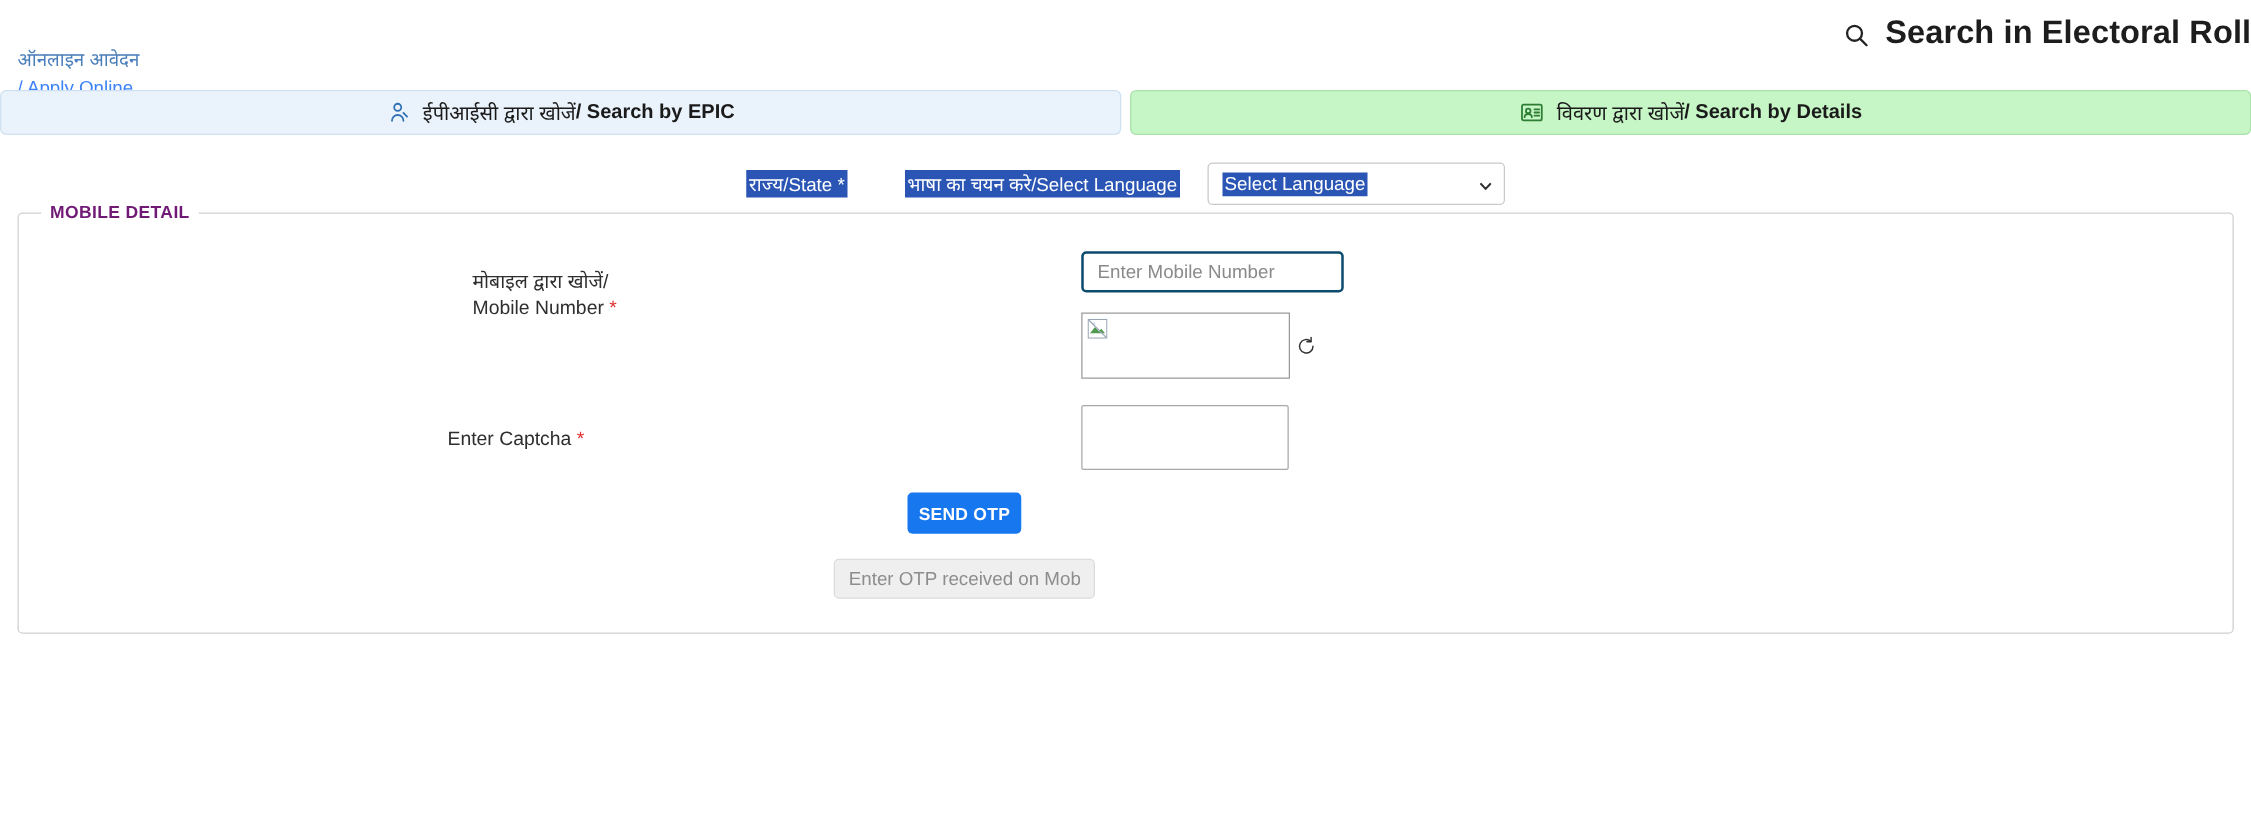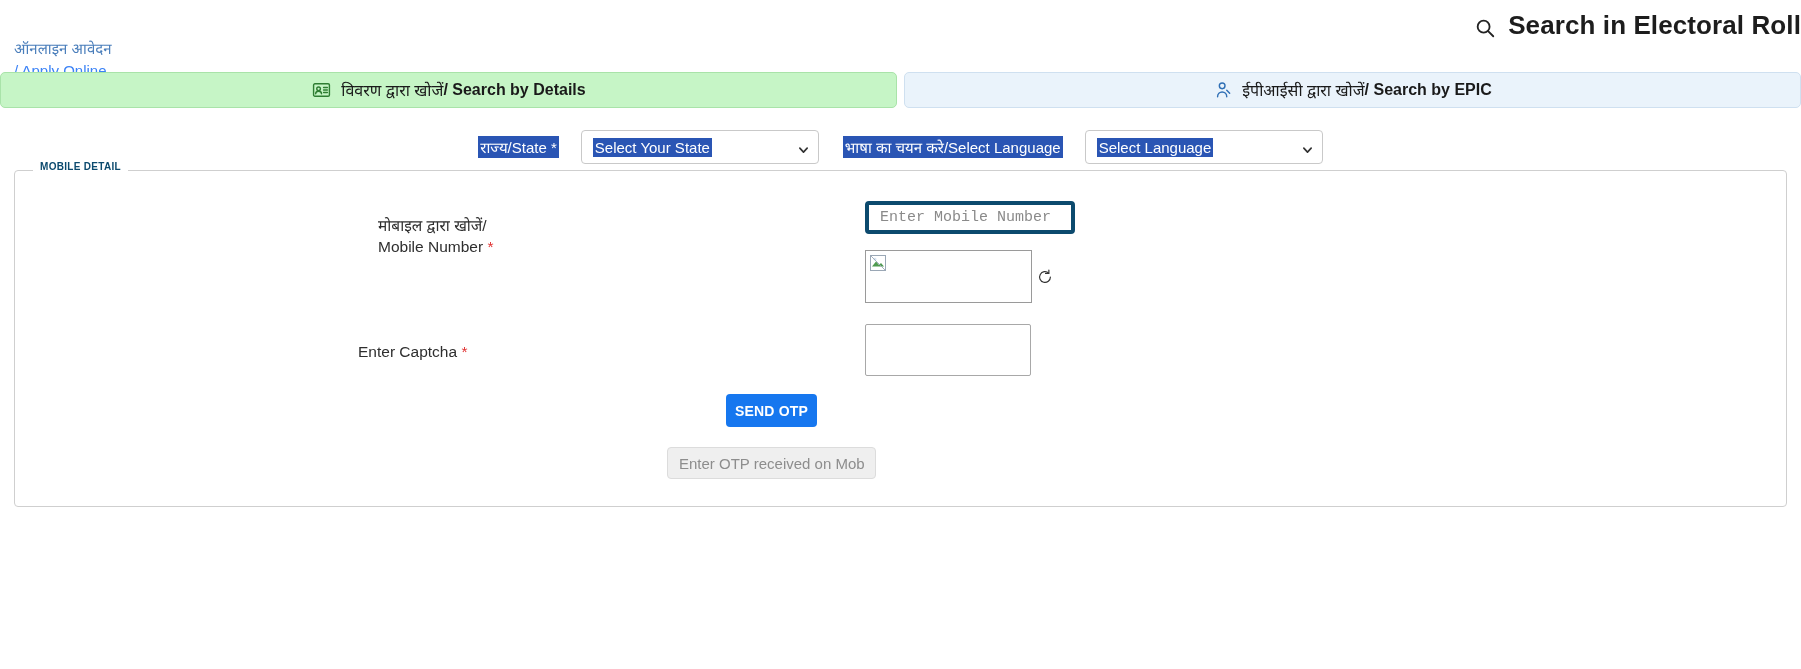--- a/index.html
+++ b/index.html
@@ -79,40 +79,40 @@
   
   .fs {
     position: absolute; left: 14px; top: 170px;
     width: 1773px; height: 337px;
     border: 1px solid #cfcfcf; border-radius: 4px;
     background: #fff;
   }
   .fs-legend {
     position: absolute; left: 18px; top: -10px;
     background: #fff; padding: 0 7px;
-    font-size: 10px; font-weight: 700; color: #0c4a6e;
+    font-size: 14px; font-weight: 700; color: #701a75;
     letter-spacing: .3px;
   }
 
   
   .frow { position:absolute; display:flex; }
   .flabel {
     font-size: 15.5px; color: #2e2e2e; line-height: 21px;
     text-align: left;
   }
   .req { color: #e03131; }
 
   .mobile-label { left: 378px; top: 199px; width: 420px; margin-top: 16px; }
   .mobile-input {
     position:absolute; left: 865px; top: 201px;
     width: 210px; height: 33px;
-    border: 4px solid #0c4a6e; border-radius: 4px;
+    border: 2px solid #0c4a6e; border-radius: 4px;
     background:#fff; color:#ef4444; font-size:15px;
     padding: 0 11px;
-    font-family: Liberation Mono, monospace;
+    font-family: Liberation Sans, sans-serif;
   }
   .mobile-input::placeholder { color:#8a8a8a; }
 
   .captcha-box {
     position:absolute; left: 865px; top: 250px;
     width: 167px; height: 53px;
     border: 1px solid #9a9a9a; background:#fff;
   }
   .broken-img {
     position:absolute; left:4px; top:4px; width:16px; height:16px;
@@ -175,64 +175,56 @@
   <div class="page-title">
     <span class="mag">
       <svg width="22" height="22" viewBox="0 0 24 24" fill="none" stroke="#222" stroke-width="2" style="vertical-align:-4px">
         <circle cx="10.5" cy="10.5" r="6.5"></circle>
         <line x1="15.4" y1="15.4" x2="21" y2="21" stroke-linecap="round"></line>
       </svg>
     </span><span>Search in Electoral Roll</span>
   </div>
 
   <div class="tabs">
+
+    <div class="tab tab-epic">
+      <span class="ticon">
+        <svg width="20" height="20" viewBox="0 0 24 24" fill="none" stroke="#2f6fb5" stroke-width="1.7">
+          <circle cx="11" cy="7" r="3.4"></circle>
+          <path d="M5.5 20c0-3.3 2.5-5.6 5.5-5.6s5.5 2.3 5.5 5.6" stroke-linecap="round"></path>
+          <line x1="16.5" y1="12.4" x2="20" y2="16" stroke-linecap="round"></line>
+        </svg>
+      </span>
+      <span class="hi">ईपीआईसी द्वारा खोजें</span>
+      <span class="en">/ Search by EPIC</span>
+    </div>
 
     <div class="tab tab-details">
       <span class="ticon">
         <svg width="21" height="20" viewBox="0 0 24 24" fill="none" stroke="#2e7d32" stroke-width="1.7">
           <rect x="2.5" y="4.5" width="19" height="15" rx="1.6"></rect>
           <circle cx="8.5" cy="10.5" r="2.2"></circle>
           <path d="M5 16.5c0-1.9 1.6-3 3.5-3s3.5 1.1 3.5 3" stroke-linecap="round"></path>
           <line x1="14.5" y1="9" x2="19" y2="9" stroke-linecap="round"></line>
           <line x1="14.5" y1="12" x2="19" y2="12" stroke-linecap="round"></line>
           <line x1="14.5" y1="15" x2="19" y2="15" stroke-linecap="round"></line>
         </svg>
       </span>
       <span class="hi">विवरण द्वारा खोजें</span>
       <span class="en">/ Search by Details</span>
     </div>
 
-    <div class="tab tab-epic">
-      <span class="ticon">
-        <svg width="20" height="20" viewBox="0 0 24 24" fill="none" stroke="#2f6fb5" stroke-width="1.7">
-          <circle cx="11" cy="7" r="3.4"></circle>
-          <path d="M5.5 20c0-3.3 2.5-5.6 5.5-5.6s5.5 2.3 5.5 5.6" stroke-linecap="round"></path>
-          <line x1="16.5" y1="12.4" x2="20" y2="16" stroke-linecap="round"></line>
-        </svg>
-      </span>
-      <span class="hi">ईपीआईसी द्वारा खोजें</span>
-      <span class="en">/ Search by EPIC</span>
-    </div>
-
 
   </div>
 
   <div class="selrow">
     <span class="lbl-sel"><span>राज्य/</span><b>State</b> <span>*</span></span>
 
     <span class="sel-gap"></span>
 
-    <div class="dropdown">
-      <span class="val">Select Your State</span>
-      <span class="chev">
-        <svg width="11" height="11" viewBox="0 0 12 12" fill="none" stroke="#333" stroke-width="1.8">
-          <polyline points="2,4 6,8.3 10,4" stroke-linecap="round" stroke-linejoin="round"></polyline>
-        </svg>
-      </span>
-    </div>
 
     <span class="sel-gap2"></span>
 
     <span class="lbl-sel"><span>भाषा का चयन करे/</span><b>Select Language</b></span>
 
     <span class="sel-gap"></span>
 
     <div class="dropdown">
       <span class="val">Select Language</span>
       <span class="chev">

